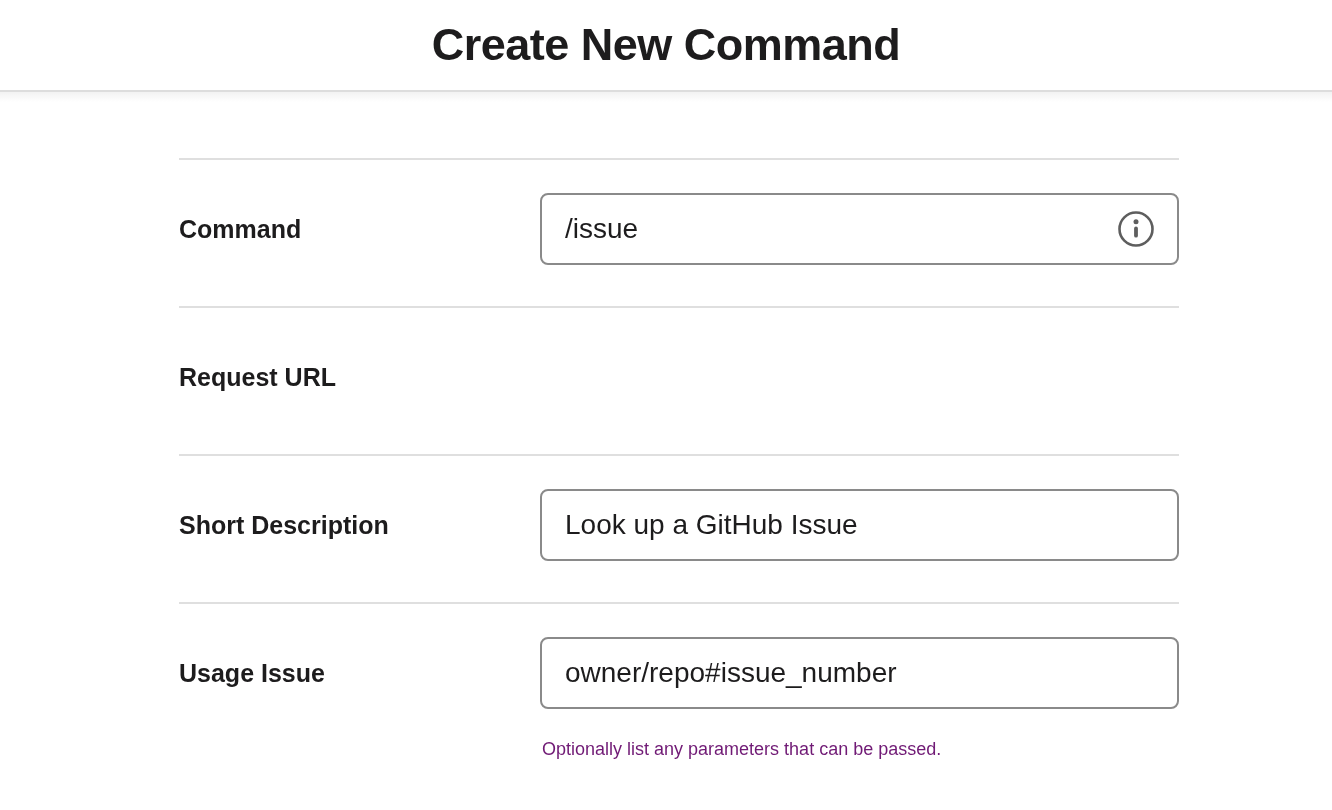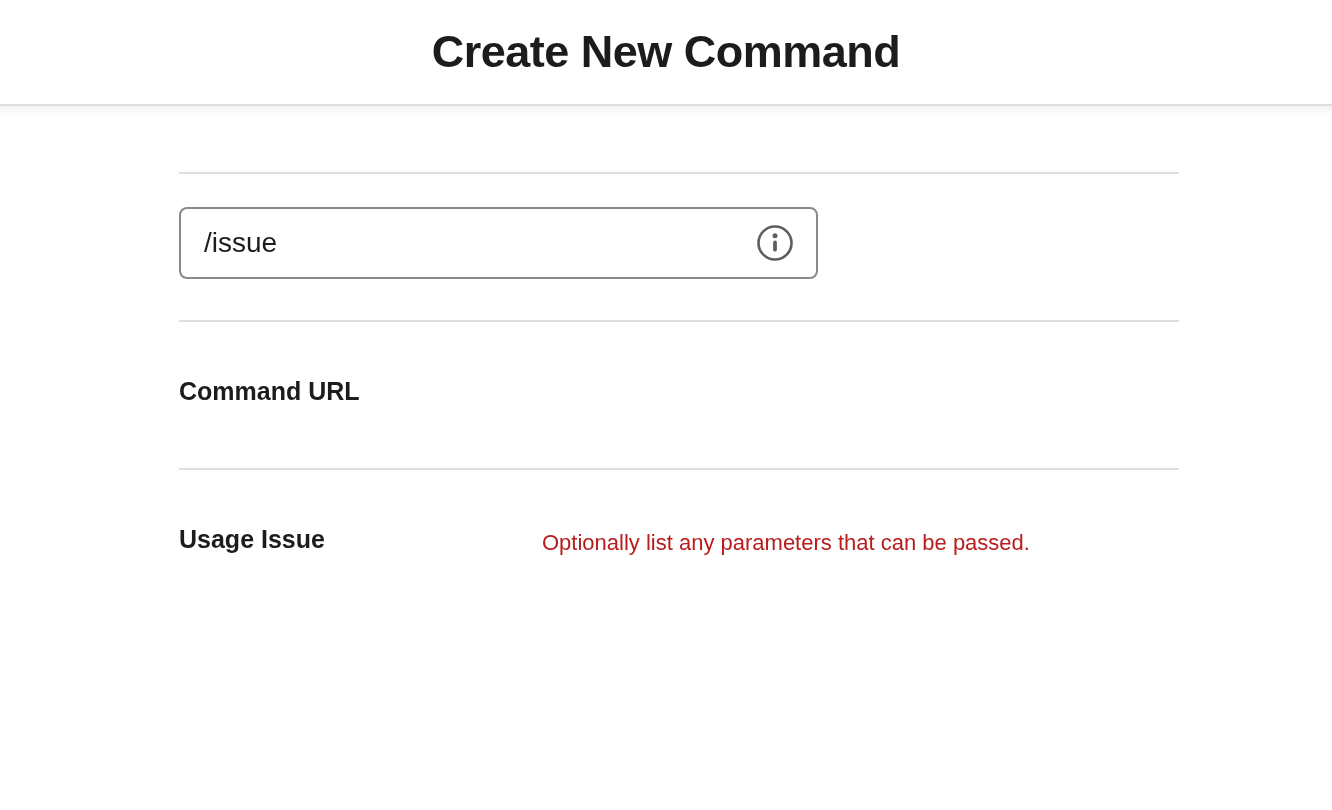--- a/index.html
+++ b/index.html
@@ -8,21 +8,21 @@
     width: 1332px;
     height: 810px;
     background: #ffffff;
     font-family: "Liberation Sans", sans-serif;
     color: #1d1c1d;
     overflow: hidden;
   }
 
   
   .header {
-    height: 106px;
+    height: 92px;
     display: flex;
     align-items: center;
     justify-content: center;
     border-bottom: 2px solid #dddddd;
     background: #ffffff;
   }
   .header-title {
     font-size: 45px;
     font-weight: 700;
     letter-spacing: -0.5px;
@@ -84,57 +84,69 @@
     right: 24px;
     width: 38px;
     height: 38px;
     margin-top: -19px;
     cursor: pointer;
     display: block;
   }
   .info-icon svg { display: block; }
 
   .field-helper {
-    font-size: 22px;
+    font-size: 18px;
     line-height: 28px;
-    color: #b91c1c;
+    color: #701a75;
     margin-top: 26px;
     padding-left: 2px;
   }
 </style>
 </head>
 <body>
 
 <div class="header">
   <div class="header-title">Create New Command</div>
 </div>
 <div class="header-shadow"></div>
 
 <div class="form-container">
 
   <div class="field-row">
+    <div class="field-label">Command</div>
     <div class="field-control">
       <div class="input-wrap">
         <input class="text-input" type="text" value="/issue" style="">
         <span class="info-icon">
           <svg width="38" height="38" viewBox="0 0 38 38">
             <circle cx="19" cy="19" r="16.5" fill="none" stroke="#5e5e5e" stroke-width="2.6"></circle>
             <circle cx="19" cy="11.8" r="2.5" fill="#5e5e5e"></circle>
             <rect x="17.1" y="16.6" width="3.8" height="11" rx="1.9" fill="#5e5e5e"></rect>
           </svg>
         </span>
       </div>
     </div>
   </div>
 
   <div class="field-row">
-    <div class="field-label">Command URL</div>
+    <div class="field-label">Request URL</div>
   </div>
 
+  <div class="field-row">
+    <div class="field-label">Short Description</div>
+    <div class="field-control">
+      <div class="input-wrap">
+        <input class="text-input" type="text" value="Look up a GitHub Issue" style="">
+      </div>
+    </div>
+  </div>
 
   <div class="field-row">
     <div class="field-label">Usage Issue</div>
     <div class="field-control">
+      <div class="input-wrap">
+        <input class="text-input" type="text" value="owner/repo#issue_number" style="">
+      </div>
       <div class="field-helper">Optionally list any parameters that can be passed.</div>
     </div>
   </div>
 
 </div>
 
 </body></html>

